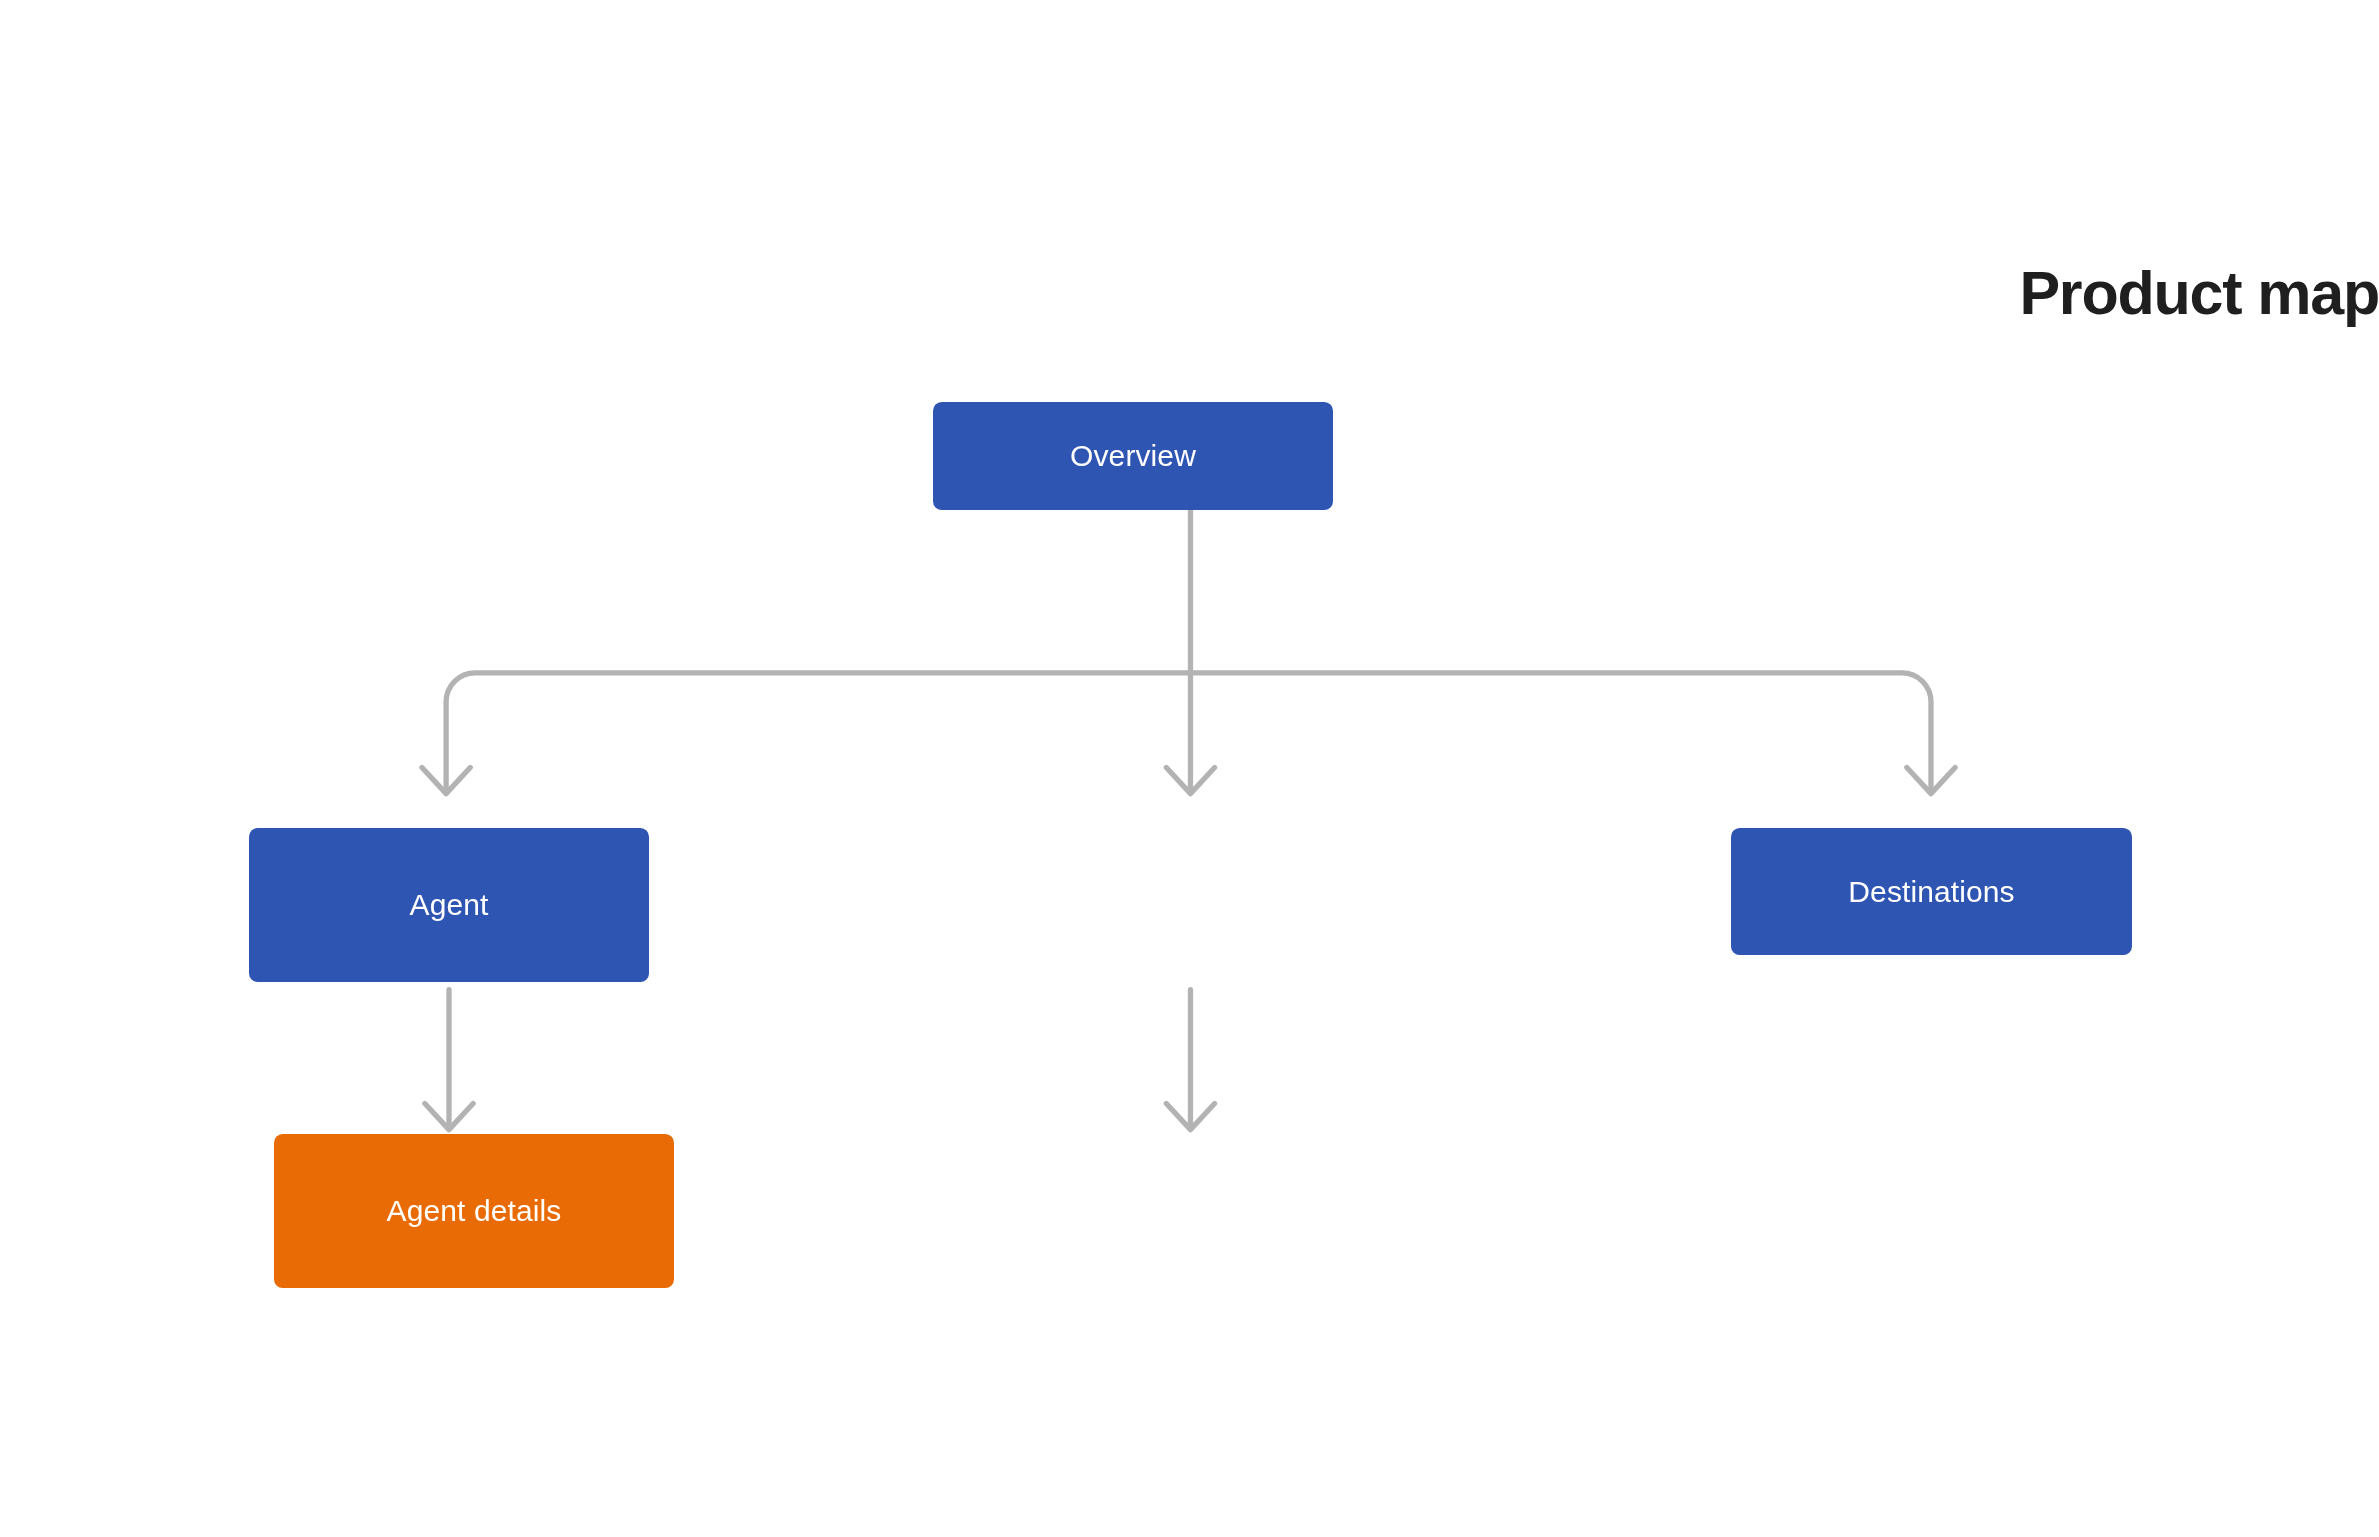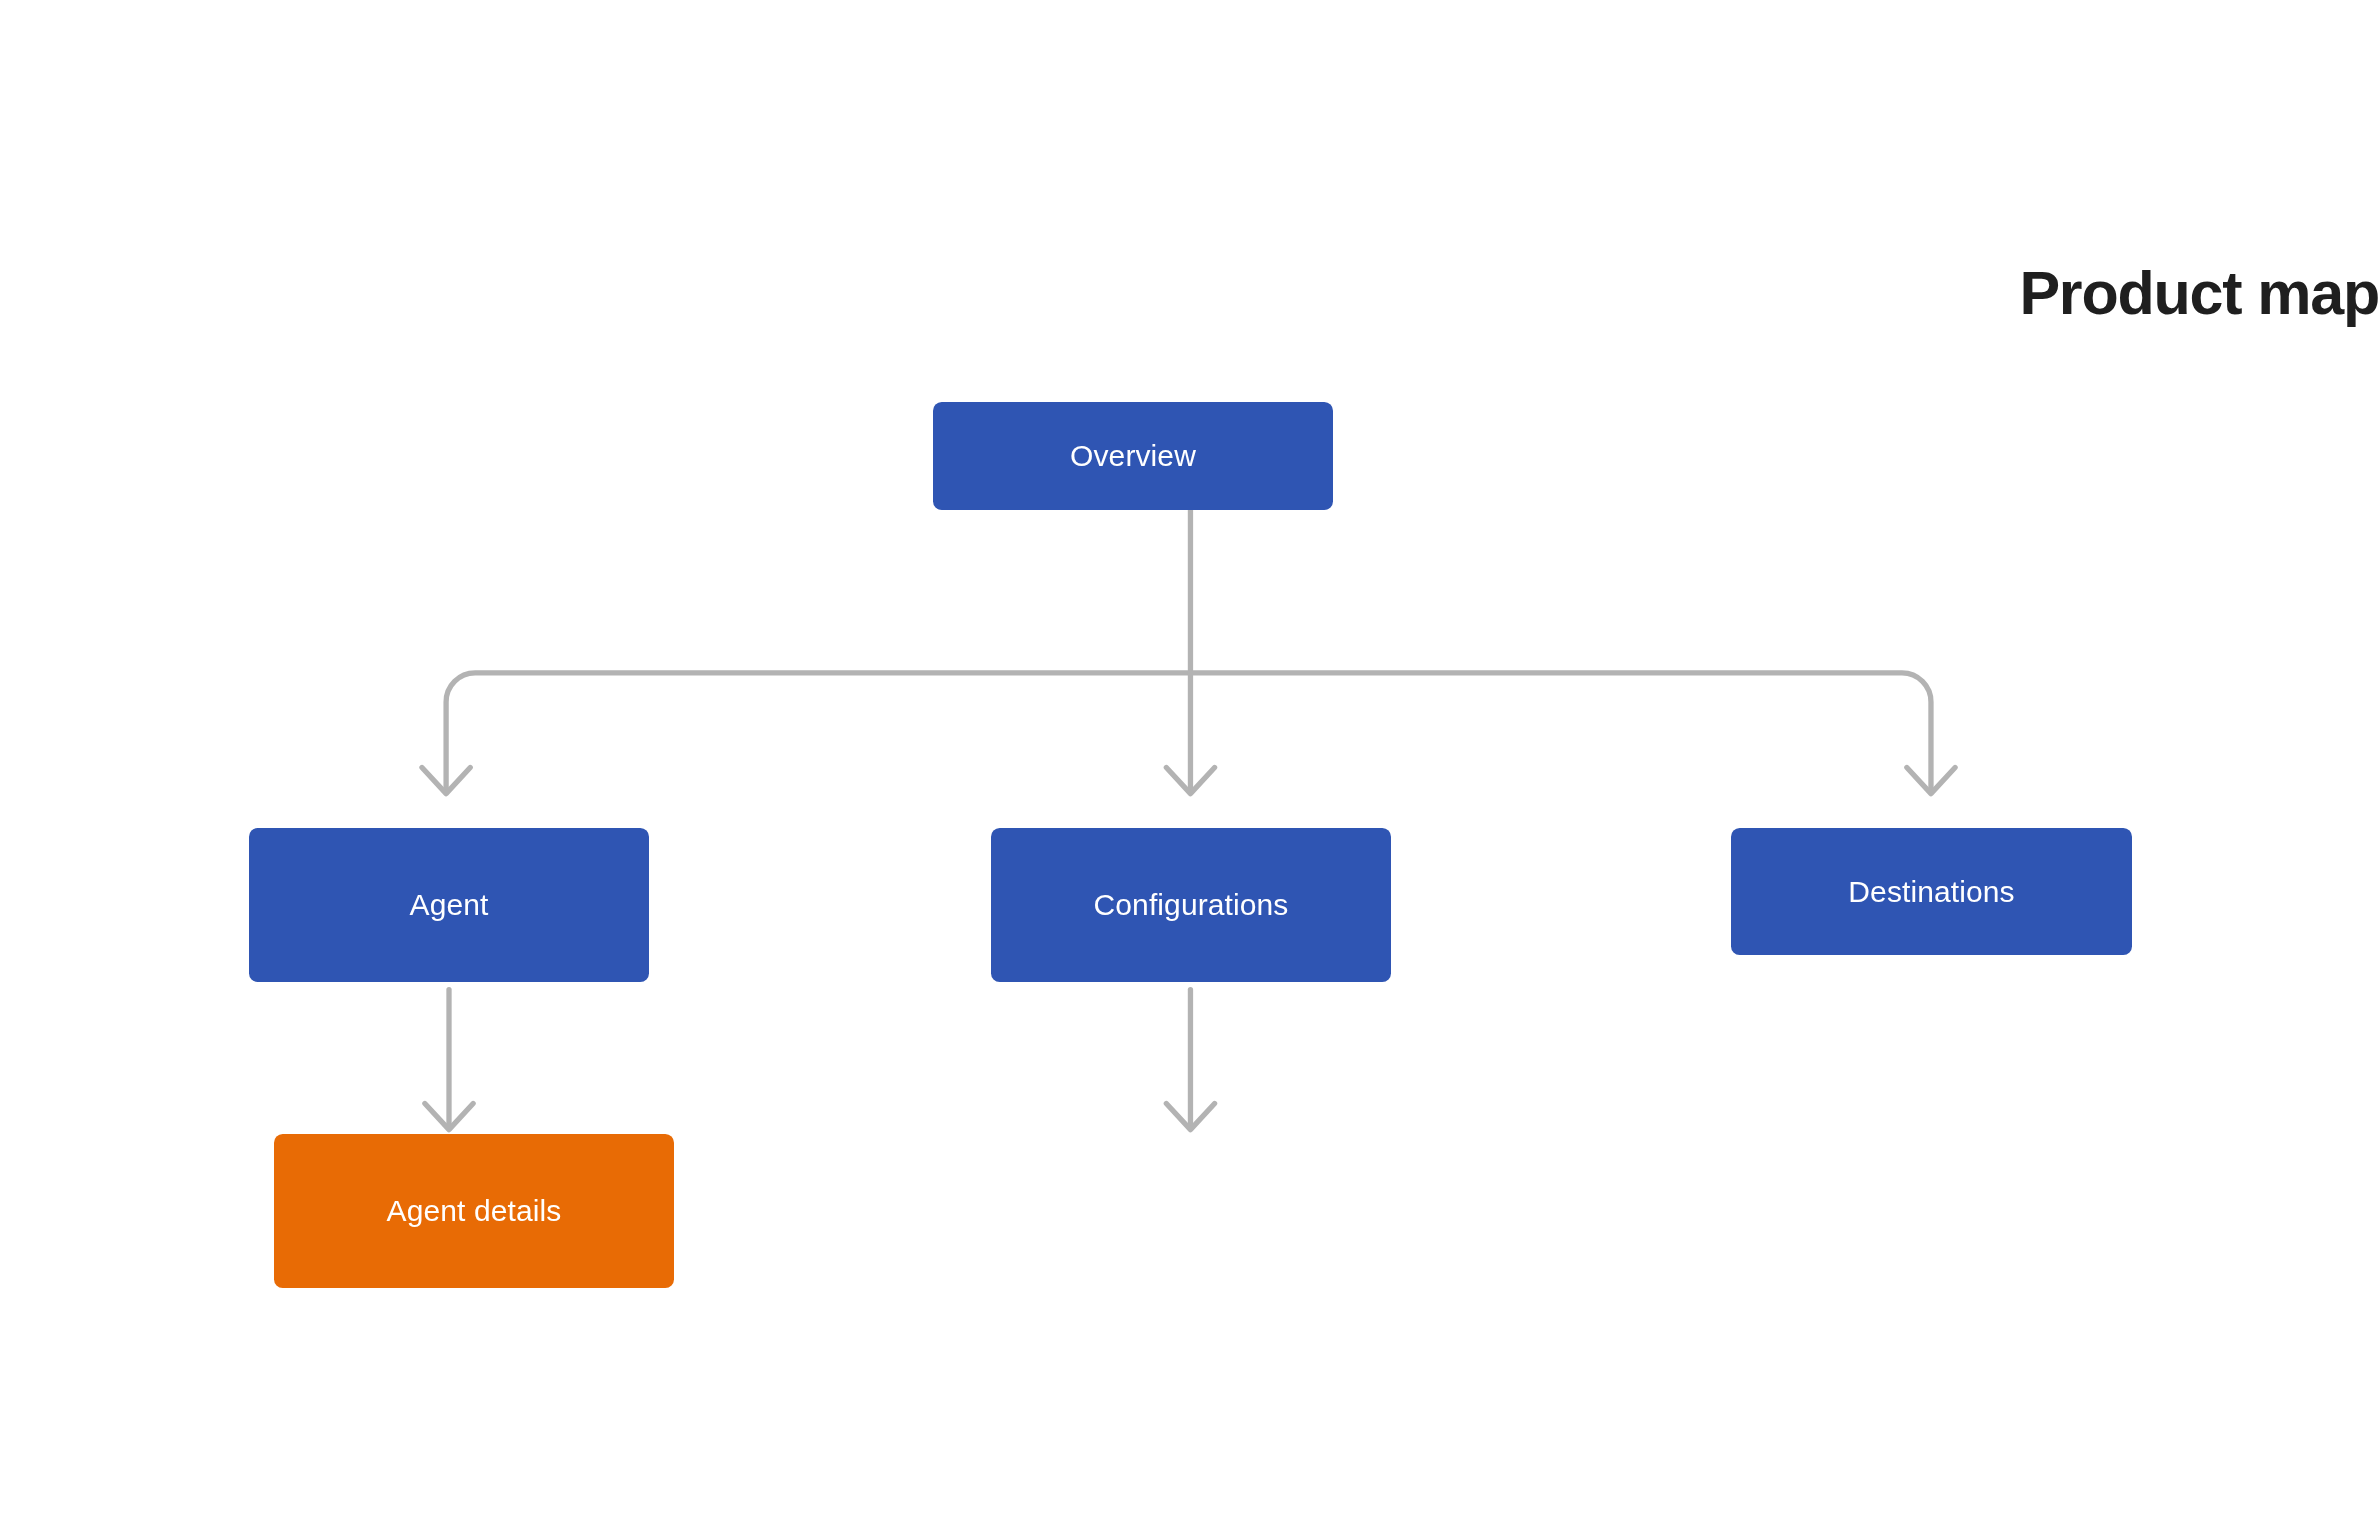--- a/index.html
+++ b/index.html
@@ -108,23 +108,20 @@
   </svg>
 
   <div class="node blue" style="left:933px; top:362px; width:400px; height:108px;margin-top:40px;">
     <span class="node-label">Overview</span>
   </div>
 
   <div class="node blue" style="left:249px; top:828px; width:400px; height:154px;">
     <span class="node-label">Agent</span>
   </div>
 
-  <div class="node blue" style="left:991px; top:828px; width:400px; height:154px;">
-    <span class="node-label">Configurations</span>
-  </div>
 
   <div class="node blue" style="left:1731px; top:828px; width:401px; height:127px;">
     <span class="node-label">Destinations</span>
   </div>
 
   <div class="node orange" style="left:249px; top:1134px; width:400px; height:154px;margin-left:25px;">
     <span class="node-label">Agent details</span>
   </div>
 
 

